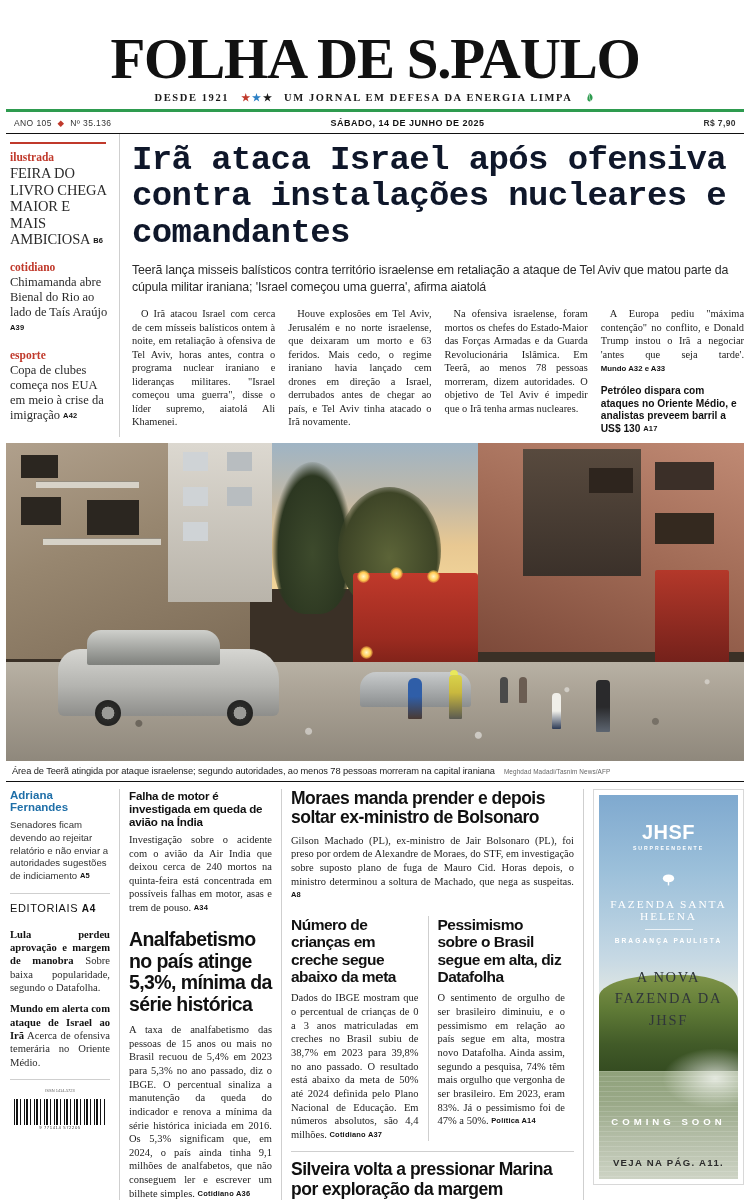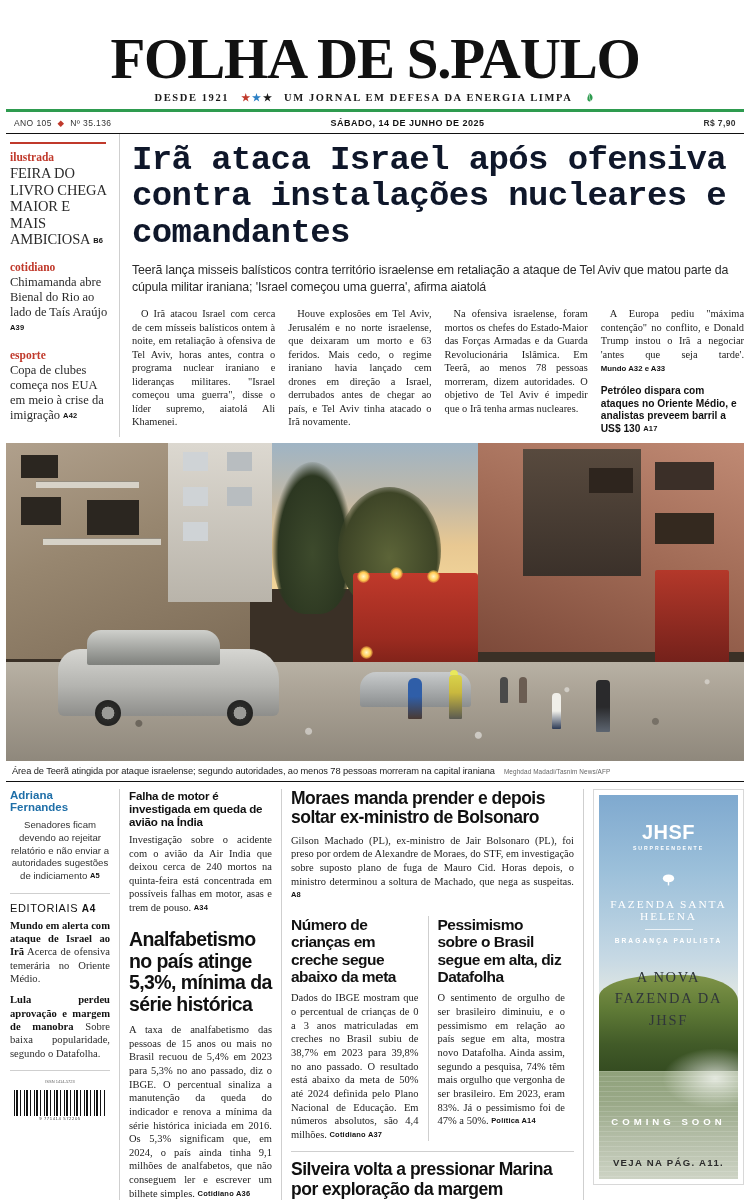--- a/index.html
+++ b/index.html
@@ -292,26 +292,25 @@
     font-size:15.5px;
     line-height:1.12;
     color:#111;
     margin-bottom:5px;
   }
   .col-body-sans {
     font-family:"Liberation Sans", sans-serif;
     font-size:9.6px;
     line-height:1.32;
     color:#333;
-    text-align:center;
   }
   .editorials-title {
     font-family:"Liberation Sans", sans-serif;
     font-size:11px; letter-spacing:0.6px; color:#111;
-    margin-bottom:5px;
+    margin-bottom:14px;
   }
   .editorials-title .pg { font-weight:700; font-size:10px; }
   .ed-item {
     font-family:"Liberation Serif", serif;
     font-size:10.6px; line-height:1.26; text-align:justify; color:#2a2a2a;
     margin-bottom:8px;
   }
   .ed-item b { color:#111; }
   .divider-h { height:1px; background:#cfcfcf; margin:10px 0 8px 0; }
   .barcode {
@@ -589,26 +588,26 @@
     </div>
 
     <div class="divider-h"></div>
 
     <div>
       <div class="editorials-title">
         <span>EDITORIAIS</span>
         <span class="pg">A4</span>
       </div>
       <div class="ed-item">
+        <b>Lula perdeu aprovação e margem de manobra</b>
+        <span>Sobre baixa popularidade, segundo o Datafolha.</span>
+      </div>
+      <div class="ed-item">
         <b>Mundo em alerta com ataque de Israel ao Irã</b>
         <span>Acerca de ofensiva temerária no Oriente Médio.</span>
-      </div>
-      <div class="ed-item">
-        <b>Lula perdeu aprovação e margem de manobra</b>
-        <span>Sobre baixa popularidade, segundo o Datafolha.</span>
       </div>
     </div>
 
     <div class="divider-h"></div>
     <div>
       <div class="barcode-top">ISSN 1414-5723</div>
       <div class="barcode"></div>
       <div class="barcode-num">9 771414 572205</div>
     </div>
   </div>

